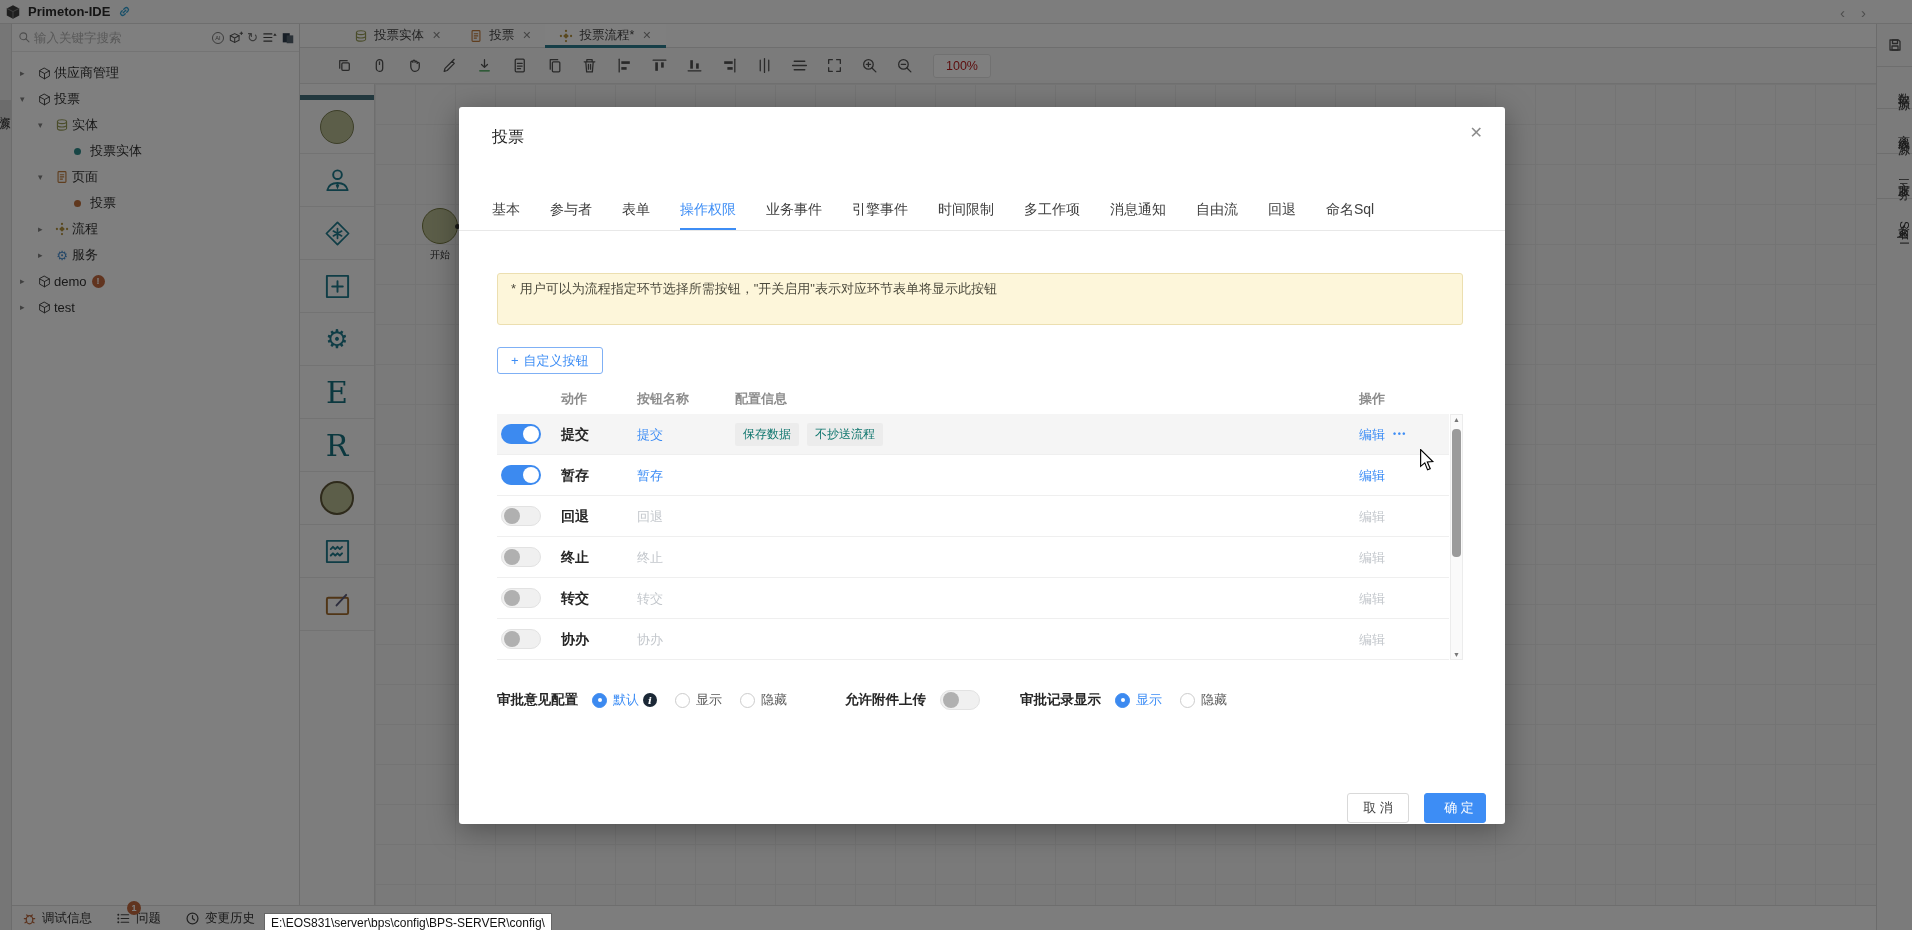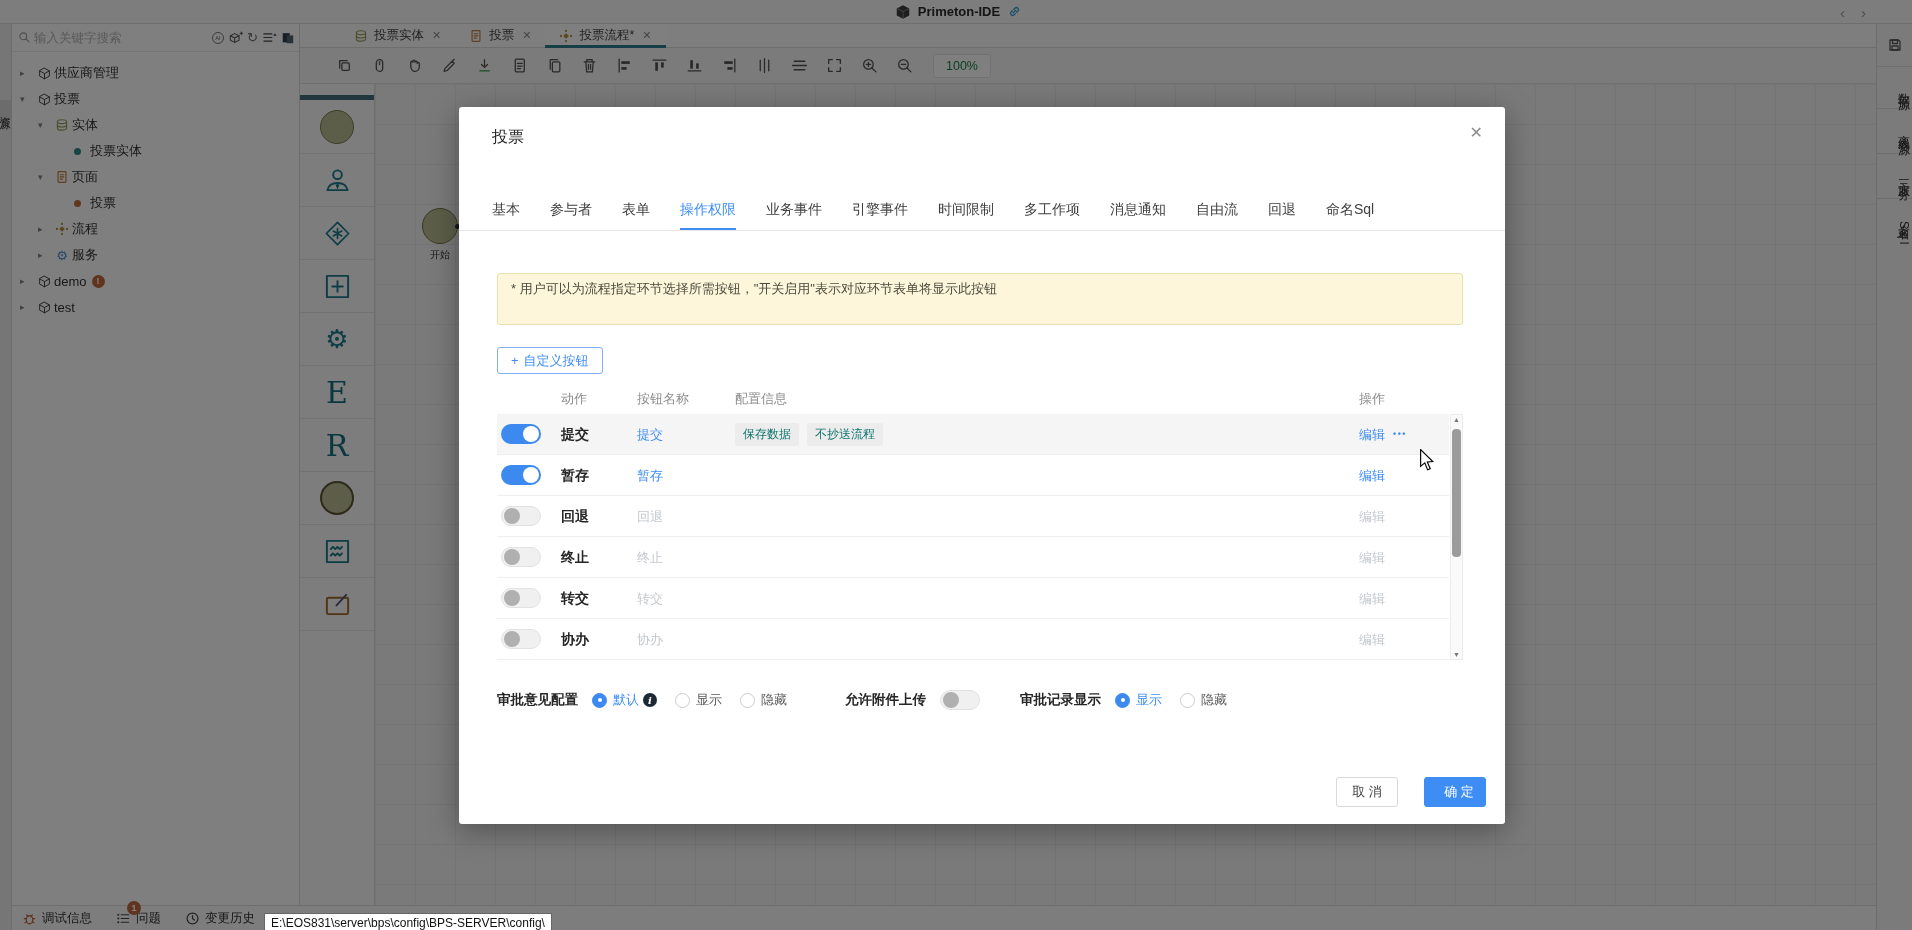--- a/index.html
+++ b/index.html
@@ -1,21 +1,21 @@
 <!DOCTYPE html>
 <html><head>
 <meta charset="utf-8">
 <style>
   * { margin:0; padding:0; box-sizing:border-box; }
   body { font-family:"Liberation Sans","DejaVu Sans",sans-serif; }
   .screen { position:relative; width:1912px; height:930px; background:#fff; overflow:hidden; }
 
   
   .app-header { position:absolute; left:0; top:0; right:0; height:24px; background:#fafafa;
-    border-bottom:1px solid #ddd; display:flex; align-items:center; padding-left:5px; gap:7px; z-index:2;justify-content:center; }
+    border-bottom:1px solid #ddd; display:flex; align-items:center; padding-left:5px; gap:7px; z-index:2; }
   .app-title { font-size:13px; font-weight:bold; color:#2b2b2b; }
   .hdr-nav { position:absolute; right:46px; top:0; height:24px; display:flex; gap:16px; align-items:center; color:#999; font-size:15px; }
 
   
   .left-rail { position:absolute; left:0; top:24px; bottom:0; width:12px; background:#ededed; border-right:1px solid #d9d9d9; z-index:2; }
   .rail-tab-v { writing-mode:vertical-rl; font-size:11px; color:#333; background:#d8d8d8; padding:8px 0; margin-top:76px; width:12px; text-align:center; letter-spacing:2px; display:block; }
 
   
   .sidebar { position:absolute; left:12px; top:24px; width:288px; bottom:25px; background:#fff; border-right:1px solid #d9d9d9; z-index:2; }
   .search-row { height:28px; border-bottom:1px solid #e9e9e9; display:flex; align-items:center; padding:0 4px 0 6px; gap:3px; }
@@ -37,21 +37,21 @@
     display:flex; align-items:stretch; padding-left:40px; z-index:2; }
   .etab { display:flex; align-items:center; gap:6px; padding:0 14px; font-size:12.5px; color:#444; position:relative; }
   .etab .closex { color:#8a8a8a; font-size:11px; margin-left:2px; }
   .etab.active { background:#fff; }
   .etab.active::after { content:""; position:absolute; left:0; right:0; bottom:-1px; height:3px; background:#2c7d8e; }
 
   
   .toolbar { position:absolute; left:300px; top:48px; right:36px; height:36px; background:#f7f7f7; border-bottom:1px solid #e0e0e0;
     display:flex; align-items:center; padding-left:34px; gap:15px; z-index:2; }
   .tool-btn { width:20px; height:20px; display:flex; align-items:center; justify-content:center; }
-  .zoom-box { background:#fff; border:1px solid #e3e3e3; border-radius:3px; padding:4px 12px; font-size:12.5px; color:#15803d; margin-left:4px; }
+  .zoom-box { background:#fff; border:1px solid #e3e3e3; border-radius:3px; padding:4px 12px; font-size:12.5px; color:#b91c1c; margin-left:4px; }
 
   
   .palette { position:absolute; left:300px; top:84px; width:75px; bottom:25px; background:#fafafa; border-right:1px solid #dcdcdc; z-index:2; }
   .p-strip { position:absolute; left:0; right:0; top:11px; height:5px; background:#44707c; }
   .p-cells { position:absolute; top:17px; left:0; right:0; }
   .p-cell { height:53px; display:flex; align-items:center; justify-content:center; border-bottom:1px solid #e6e6e6; }
   .circle-olive { width:34px; height:34px; border-radius:50%; background:#b9bd92; border:1px solid #7a7d52; }
   .circle-olive.end { border:2px solid #5c5436; }
   .p-letter { font-family:"DejaVu Serif","Liberation Serif",serif; font-size:30px; color:#17707e; }
 
@@ -91,21 +91,21 @@
   .m-close { position:absolute; right:22px; top:16px; font-size:16px; color:#8c8c8c; }
   .m-tabs { position:absolute; left:33px; top:94px; display:flex; gap:30px; }
   .m-tab { font-size:14px; color:#404040; padding-bottom:9px; border-bottom:2px solid transparent; white-space:nowrap; }
   .m-tab.active { color:#3d8df5; border-bottom-color:#3d8df5; }
   .m-divider { position:absolute; left:0; right:0; top:123px; height:1px; background:#e8e8e8; }
   .m-notice { position:absolute; left:38px; right:42px; top:166px; height:52px; background:#fdf6da; border:1px solid #ecdfb0;
     border-radius:3px; padding:4px 13px; font-size:13px; line-height:21px; color:#4c4a3d; }
   .m-custom-btn { position:absolute; left:38px; top:240px; height:27px; padding:0 13px; background:#fff; border:1px solid #7fb0f5;
     border-radius:3px; color:#3d8df5; font-size:13px; display:flex; align-items:center; gap:5px; }
   .m-thead { position:absolute; left:38px; top:279px; width:952px; height:26px; font-size:13px; color:#8c8c8c; }
-  .m-thead span { position:absolute; top:4px; }
+  .m-thead span { position:absolute; top:4px;font-weight:bold; }
   .m-tbody { position:absolute; left:38px; top:307px; width:952px; height:246px; overflow:hidden; }
   .m-row { height:41px; border-bottom:1px solid #efefef; position:relative; }
   .m-row.hover { background:#f5f5f5; }
   .tg { width:40px; height:20px; border-radius:10px; position:relative; display:inline-block; }
   .tg .knob { position:absolute; top:2px; width:16px; height:16px; border-radius:50%; }
   .tg.on { background:#3c8af0; }
   .tg.on .knob { right:2px; background:#fff; }
   .tg.off { background:#f0f0f0; border:1px solid #e2e2e2; }
   .tg.off .knob { left:2px; top:1px; background:#b0b0b0; }
   .m-row .tg { position:absolute; left:4px; top:10px; }
@@ -122,21 +122,21 @@
   .m-options { position:absolute; left:38px; right:42px; top:578px; height:30px; display:flex; align-items:center; font-size:13px; color:#595959; }
   .opt-label { font-size:13.5px; font-weight:bold; color:#262626; margin-right:14px; white-space:nowrap; }
   .rd { width:15px; height:15px; border-radius:50%; border:1px solid #ccc; background:#fff; display:inline-block; position:relative; flex:0 0 15px; }
   .rd.sel { background:#3c8af0; border-color:#3c8af0; }
   .rd.sel::after { content:""; position:absolute; inset:4.5px; background:#fff; border-radius:50%; }
   .rd-lab { margin:0 18px 0 6px; white-space:nowrap; }
   .rd-lab.sel { color:#3d8df5; }
   .info-dot { width:14px; height:14px; border-radius:50%; background:#1b2836; color:#fff;
     font:italic bold 10px "DejaVu Serif",serif; display:inline-flex; align-items:center; justify-content:center; margin-left:-14px; margin-right:18px; }
   .opt-gap { width:40px; flex:0 0 40px; }
-  .m-footer { position:absolute; right:19px; bottom:17px; display:flex; gap:26px; }
+  .m-footer { position:absolute; right:19px; bottom:1px; display:flex; gap:15px; }
   .btn { height:30px; width:62px; border-radius:3px; font-size:13px; display:flex; align-items:center; justify-content:center; }
   .btn-cancel { background:#fff; border:1px solid #d9d9d9; color:#404040; }
   .btn-ok { background:#3d8df5; border:1px solid #3d8df5; color:#fff;padding-left:8px; }
 
   .cursor { position:absolute; left:1418px; top:449px; z-index:100; }
 </style>
 </head>
 <body>
 
 <div class="screen">

